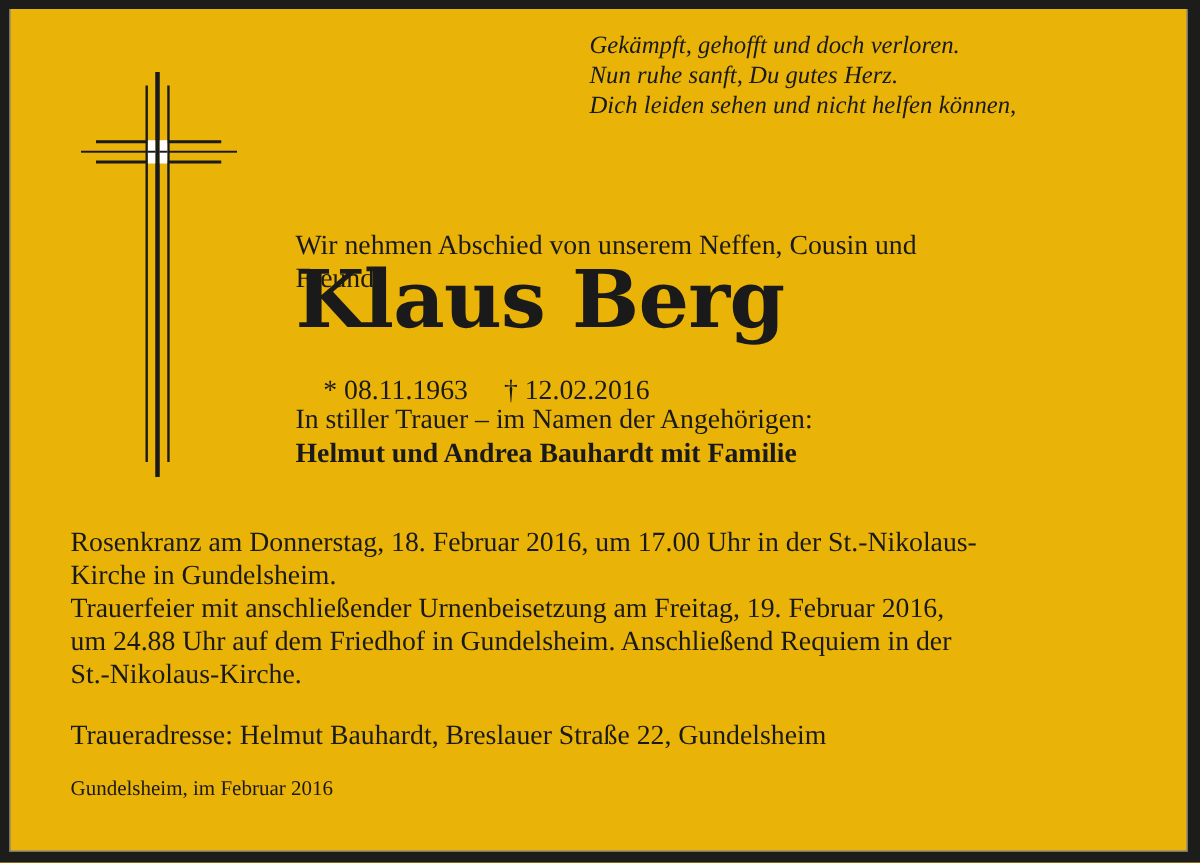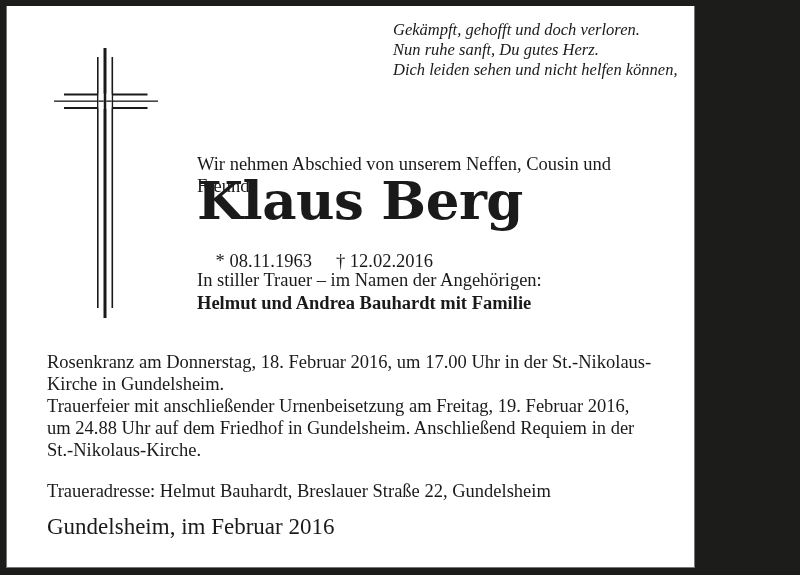--- a/index.html
+++ b/index.html
@@ -4,22 +4,22 @@
   <style>
     html, body { margin: 0; padding: 0; }
     body {
       width: 800px; height: 575px; overflow: hidden;
       background: #1c1c1a;
       font-family: "DejaVu Serif", "Liberation Serif", serif;
       color: #1a1a1a;
       position: relative;
     }
     .card {
-      position: absolute; left: 6px; top: 6px; width: 689px; height: 562px;
-      background: #ffffff;
+      position: absolute; left: 6px; top: 6px; width: 786px; height: 562px;
+      background: #eab308;
       border-left: 1px solid #777;
       border-bottom: 1px solid #777;
       border-right: 1px solid #777;
       box-sizing: border-box;
     }
     .cross { position: absolute; left: 0; top: 0; }
     .poem {
       position: absolute; left: 392px; top: 20px;
       font-family: "Liberation Serif", "DejaVu Serif", serif;
       font-style: italic; font-size: 16.5px; line-height: 20px;
@@ -60,21 +60,21 @@
     }
     .body-text div { white-space: nowrap; }
     .address {
       position: absolute; left: 46px; top: 480px;
       font-family: "Liberation Serif", "DejaVu Serif", serif;
       font-size: 18.5px; line-height: 22px; white-space: nowrap;
     }
     .place-date {
       position: absolute; left: 46px; top: 516px;
       font-family: "Liberation Serif", "DejaVu Serif", serif;
-      font-size: 23px; line-height: 22px; white-space: nowrap;
+      font-size: 14px; line-height: 22px; white-space: nowrap;
     }
   </style>
 </head>
 <body>
 
 <div class="card">
 
   <svg class="cross" width="200" height="330" viewBox="0 0 200 330">
 
     <rect x="96.5" y="42" width="3" height="270" fill="#1a1a1a"></rect>

